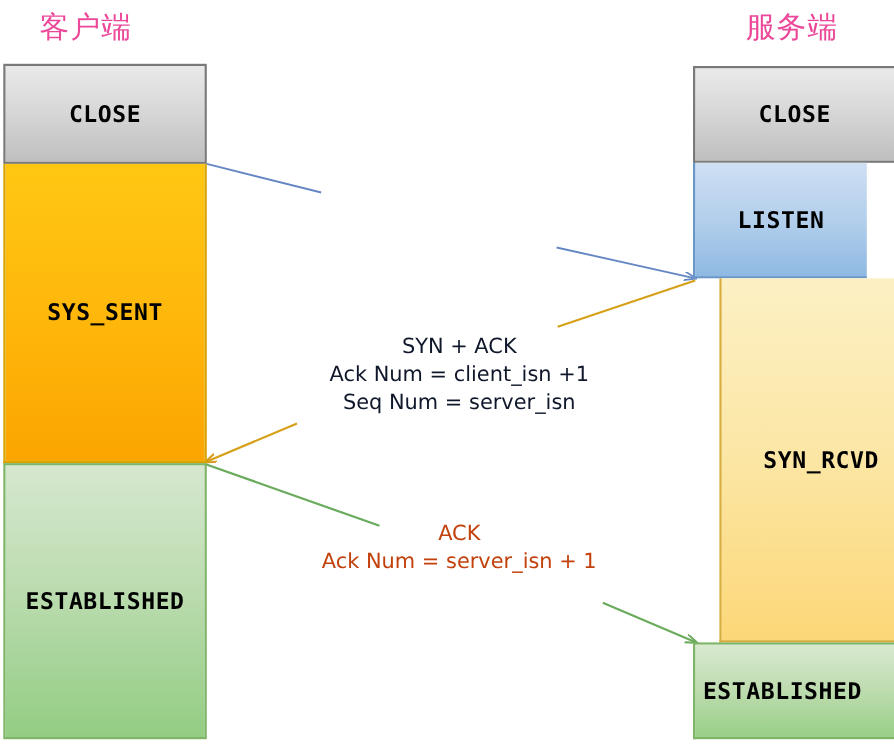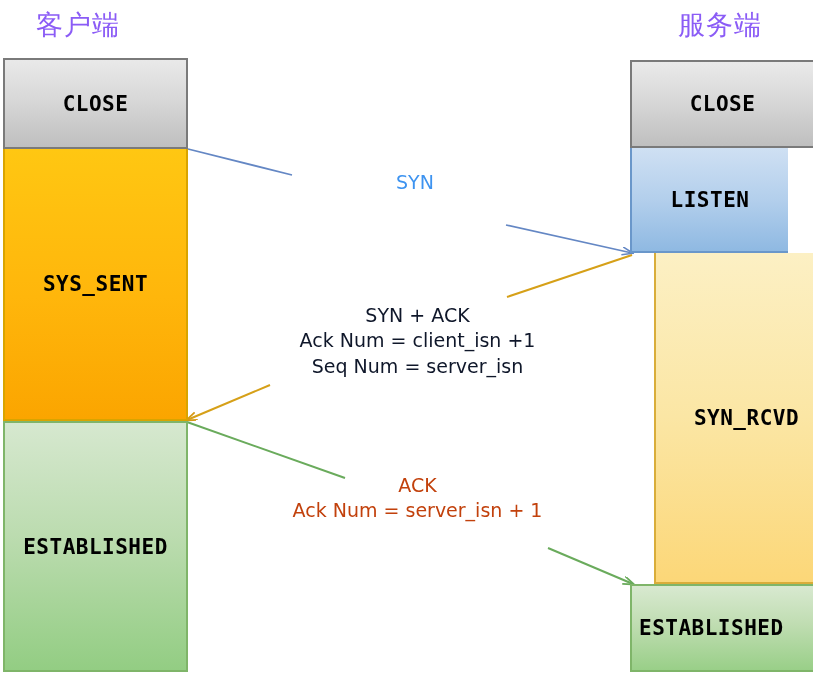--- a/index.html
+++ b/index.html
@@ -17,21 +17,21 @@
   #diagram {
     position: absolute;
     top: 0;
     left: 0;
     width: 813px;
     height: 678px;
   }
   .col-title {
     position: absolute;
     font-size: 27px;
-    color: #8b5cf6;
+    color: #ec4899;
     font-family: Liberation Sans, sans-serif;
     white-space: nowrap;
     letter-spacing: 1px;
   }
   #client-title { left: 36px; top: 7px; }
   #server-title { left: 678px; top: 7px; }
 
   .state-box {
     position: absolute;
     box-sizing: border-box;
@@ -159,21 +159,20 @@
   <span class="box-label">LISTEN</span>
 </div>
 <div class="state-box" id="server-syn-rcvd">
   <span class="box-label">SYN_RCVD</span>
 </div>
 <div class="state-box" id="server-established">
   <span class="box-label">ESTABLISHED</span>
 </div>
 
 <div class="msg-label" id="msg-syn">
-  <span class="msg-line">SYN</span>
 </div>
 
 <div class="msg-label" id="msg-syn-ack">
   <span class="msg-line">SYN + ACK</span>
   <span class="msg-line">Ack Num =  client_isn +1</span>
   <span class="msg-line">Seq Num = server_isn</span>
 </div>
 
 <div class="msg-label" id="msg-ack">
   <span class="msg-line">ACK</span>

